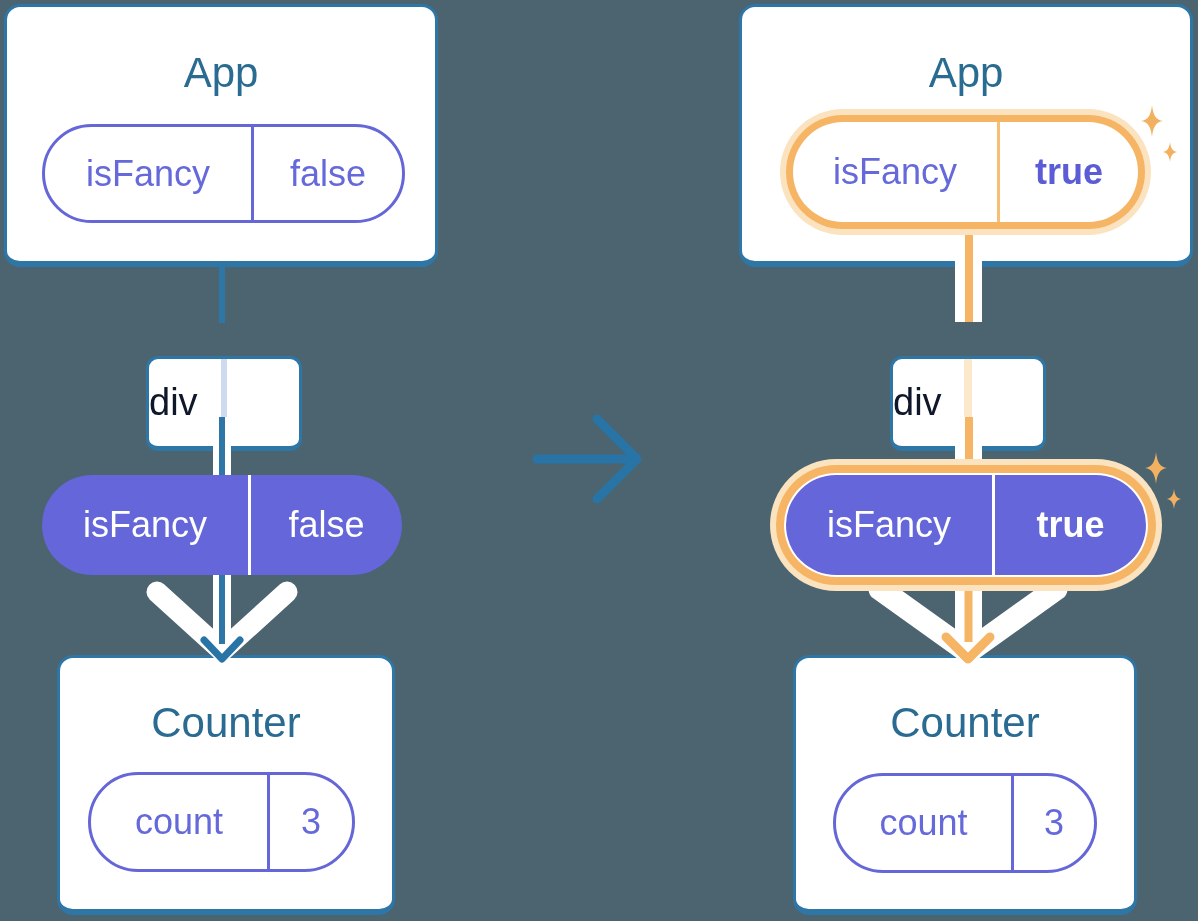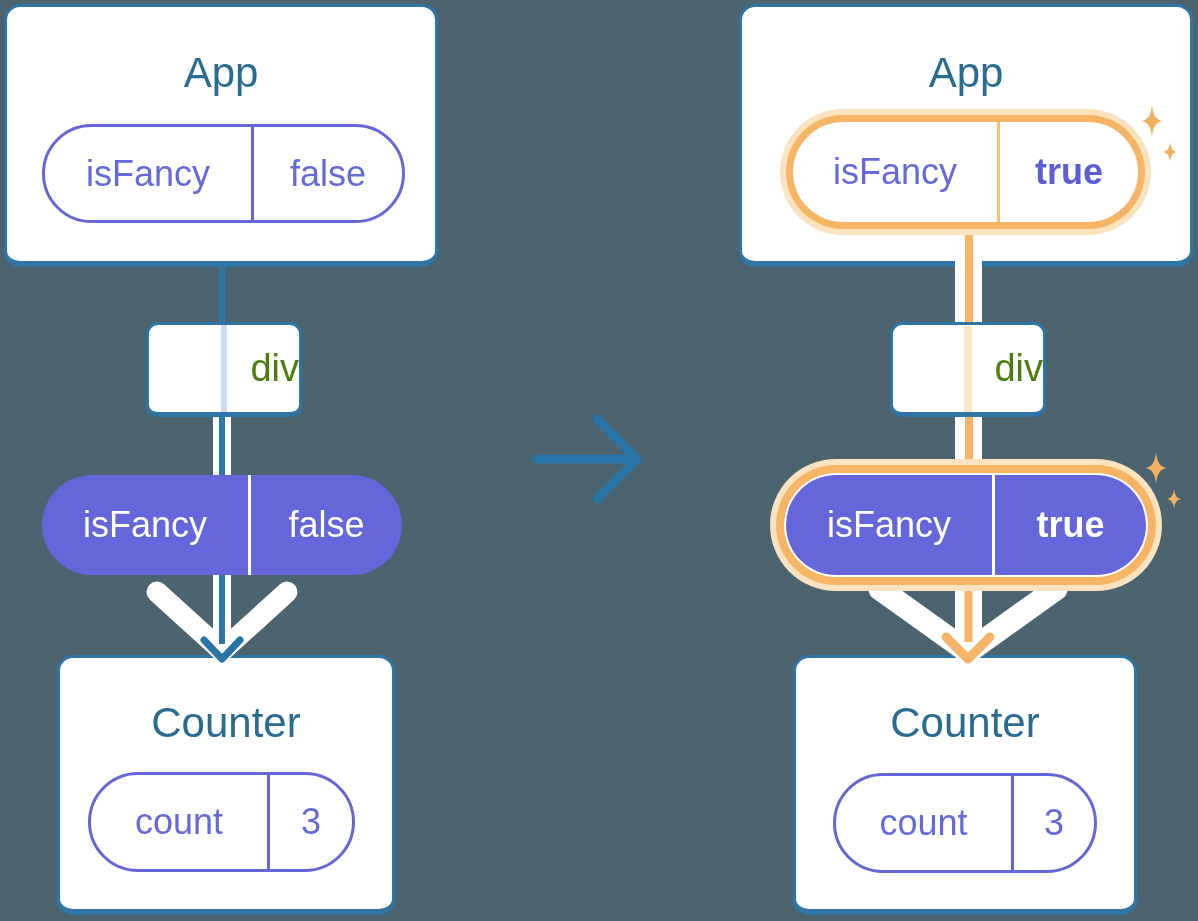--- a/index.html
+++ b/index.html
@@ -34,22 +34,22 @@
   .pill-hl-filled {
     background:#6466d9; color:#fff;
     box-shadow:0 0 0 2px #fff, 0 0 0 10px #f6b465, 0 0 0 16px #fbe3bf;
   }
   .pill-hl-filled .cell-name { border-right:3px solid #ffffff; }
   .bold-val { font-weight:700; color:#ffffff; }
   .bold-val-purple { font-weight:700; color:#5b5cd6; }
   .divbox {
     position:absolute; background:#fff; box-sizing:border-box;
     border:3px solid #2e76a6; border-bottom-width:5px; border-radius:12px; z-index:1;
-    display:flex; align-items:center; justify-content:flex-end;
-    color:#4d7c0f; font-size:38px;
+    display:flex; align-items:center; justify-content:flex-start;
+    color:#0f172a; font-size:38px;margin-top:34px;
   }
   .divbox .thru { position:absolute; top:0; bottom:0; z-index:1; }
   .divbox .lbl { position:relative; z-index:2; }
   .vline { position:absolute; z-index:2; }
   .pipe { position:absolute; background:#fff; z-index:2; }
   .pipe .core { position:absolute; top:0; bottom:0; }
   .lower-arrow, .mid-arrow, .sparkles { position:absolute; z-index:2; }
   .sparkles { z-index:4; }
 </style>
 </head>

